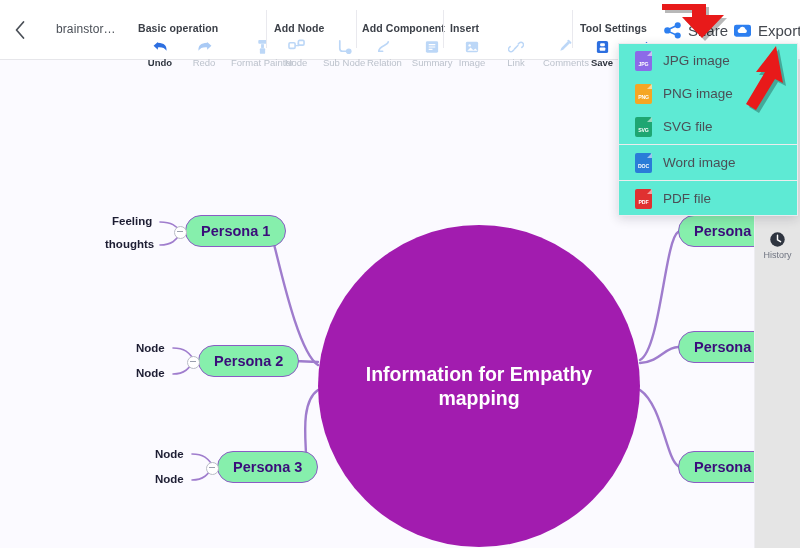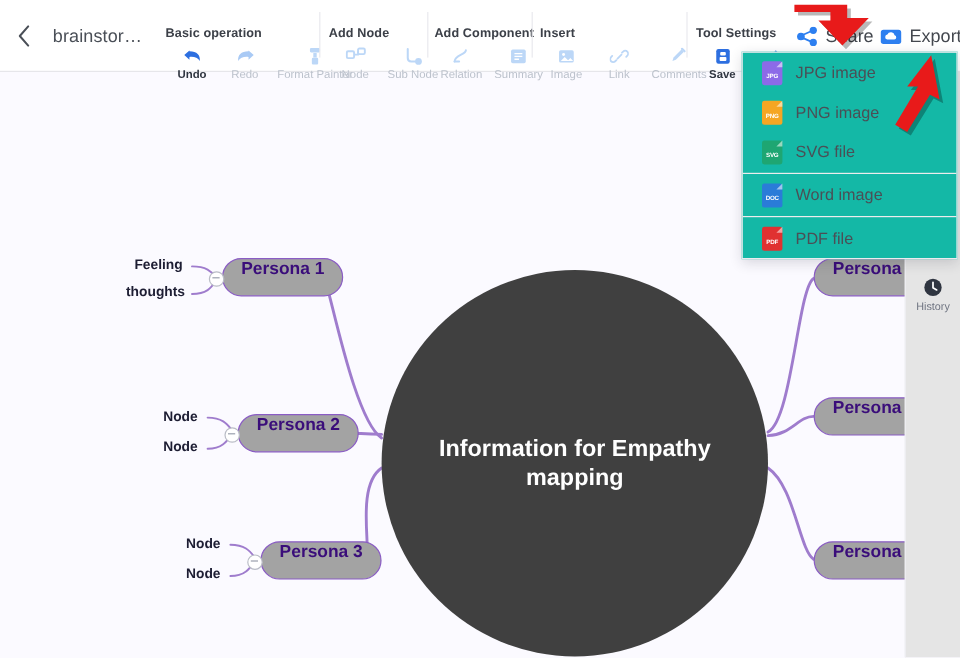--- a/index.html
+++ b/index.html
@@ -14,22 +14,22 @@
   .topbar{
     position:absolute;left:0;top:0;width:800px;height:60px;
     background:#ffffff;box-sizing:border-box;
     border-bottom:1px solid #e6e6ea;
   }
   .back-btn{
     position:absolute;left:6px;top:16px;width:28px;height:28px;
     display:flex;align-items:center;justify-content:center;cursor:pointer;
   }
   .doc-title{
-    position:absolute;left:44px;top:22px;
-    font-size:15px;color:#4a4f57;letter-spacing:.1px;cursor:pointer;
+    position:absolute;left:56px;top:22px;
+    font-size:12px;color:#4a4f57;letter-spacing:.1px;cursor:pointer;
   }
 
   .grp{position:absolute;top:22px;height:48px;}
   .grp .grp-title{
     font-size:10.5px;font-weight:bold;color:#3c4048;
     white-space:nowrap;letter-spacing:.1px;
   }
   .grp .grp-items{display:flex;align-items:center;margin-top:3px;}
   .tool{
     width:auto;min-width:34px;padding:0 5px;
@@ -45,21 +45,21 @@
 
   .share-btn,.export-btn{
     position:absolute;top:18px;height:24px;
     display:flex;align-items:center;gap:6px;cursor:pointer;
   }
   .share-btn .txt,.export-btn .txt{font-size:15px;color:#44484f;}
 
   
   .dropdown{
     position:absolute;left:618px;top:43px;width:178px;
-    background:#14b8a6;border:1px solid #ebebef;
+    background:#5eead4;border:1px solid #ebebef;
     box-shadow:0 3px 10px rgba(30,30,50,.16);
     z-index:40;
   }
   .dd-item{
     height:33px;display:flex;align-items:center;padding-left:16px;
     cursor:pointer;box-sizing:border-box;
   }
   .dd-sep{height:1px;background:#ececed;margin:1px 0;}
   .dd-label{font-size:13.5px;color:#4b4f56;margin-left:11px;}
   .fico{
@@ -93,33 +93,33 @@
 
   
   .canvas{
     position:absolute;left:0;top:60px;width:754px;height:488px;
     background:#fbfaff;overflow:hidden;
   }
   .mm-svg{position:absolute;left:0;top:0;}
 
   .center-node{
     position:absolute;left:318px;top:165px;width:322px;height:322px;
-    border-radius:50%;background:#404040;
+    border-radius:50%;background:#a21caf;
     display:flex;align-items:center;justify-content:center;
     cursor:pointer;
   }
   .center-node .ctxt{
     color:#fff;font-size:19.5px;font-weight:bold;
     text-align:center;padding:0 26px;line-height:1.25;
   }
 
   .pill{
     position:absolute;height:32px;border:1.6px solid #8a5cc4;
-    border-radius:17px;background:#a3a3a3;
-    display:flex;align-items:flex-start;justify-content:center;
+    border-radius:17px;background:#86efac;
+    display:flex;align-items:center;justify-content:center;
     padding:0 15px;cursor:pointer;box-sizing:border-box;
   }
   .pill .ptxt{
     color:#3a0d7a;font-size:14.5px;font-weight:bold;white-space:nowrap;
   }
 
   .leaf{
     position:absolute;font-size:11.5px;font-weight:bold;color:#1d1d33;
     background:#fbfaff;white-space:nowrap;cursor:pointer;
   }

